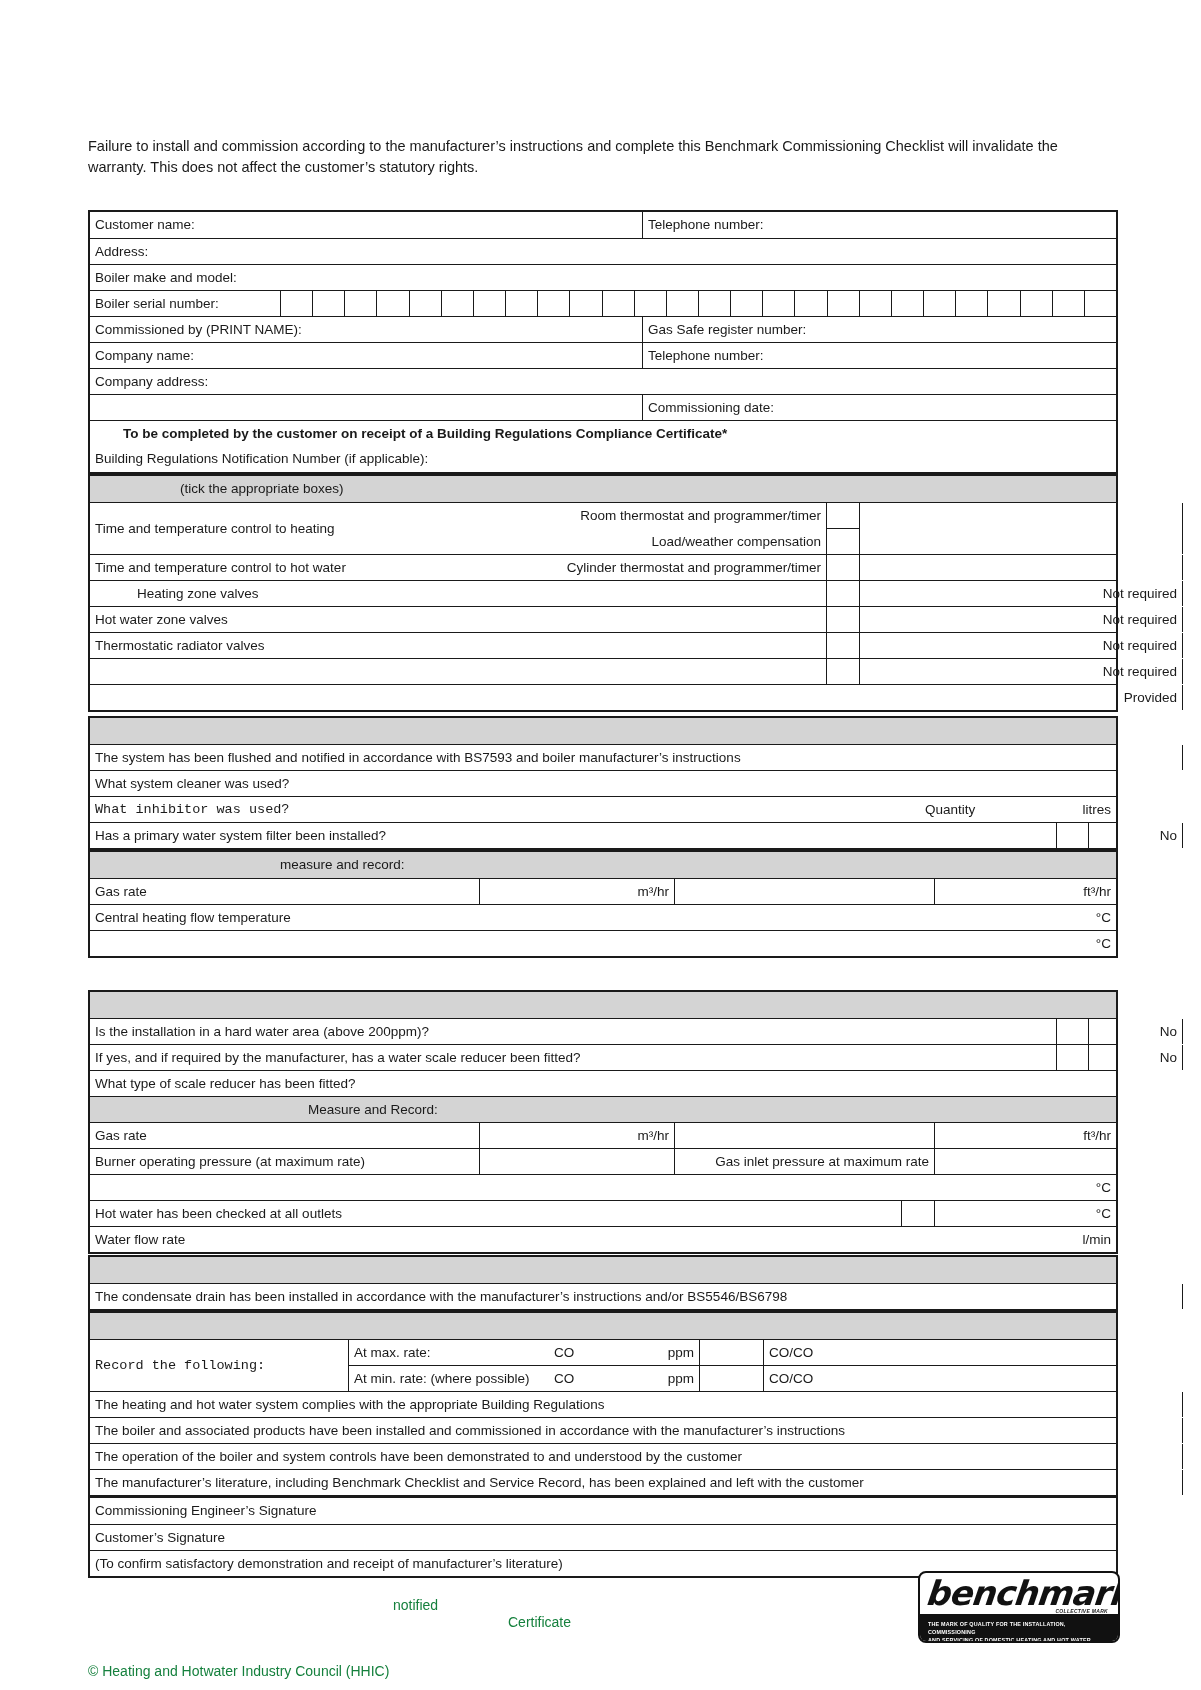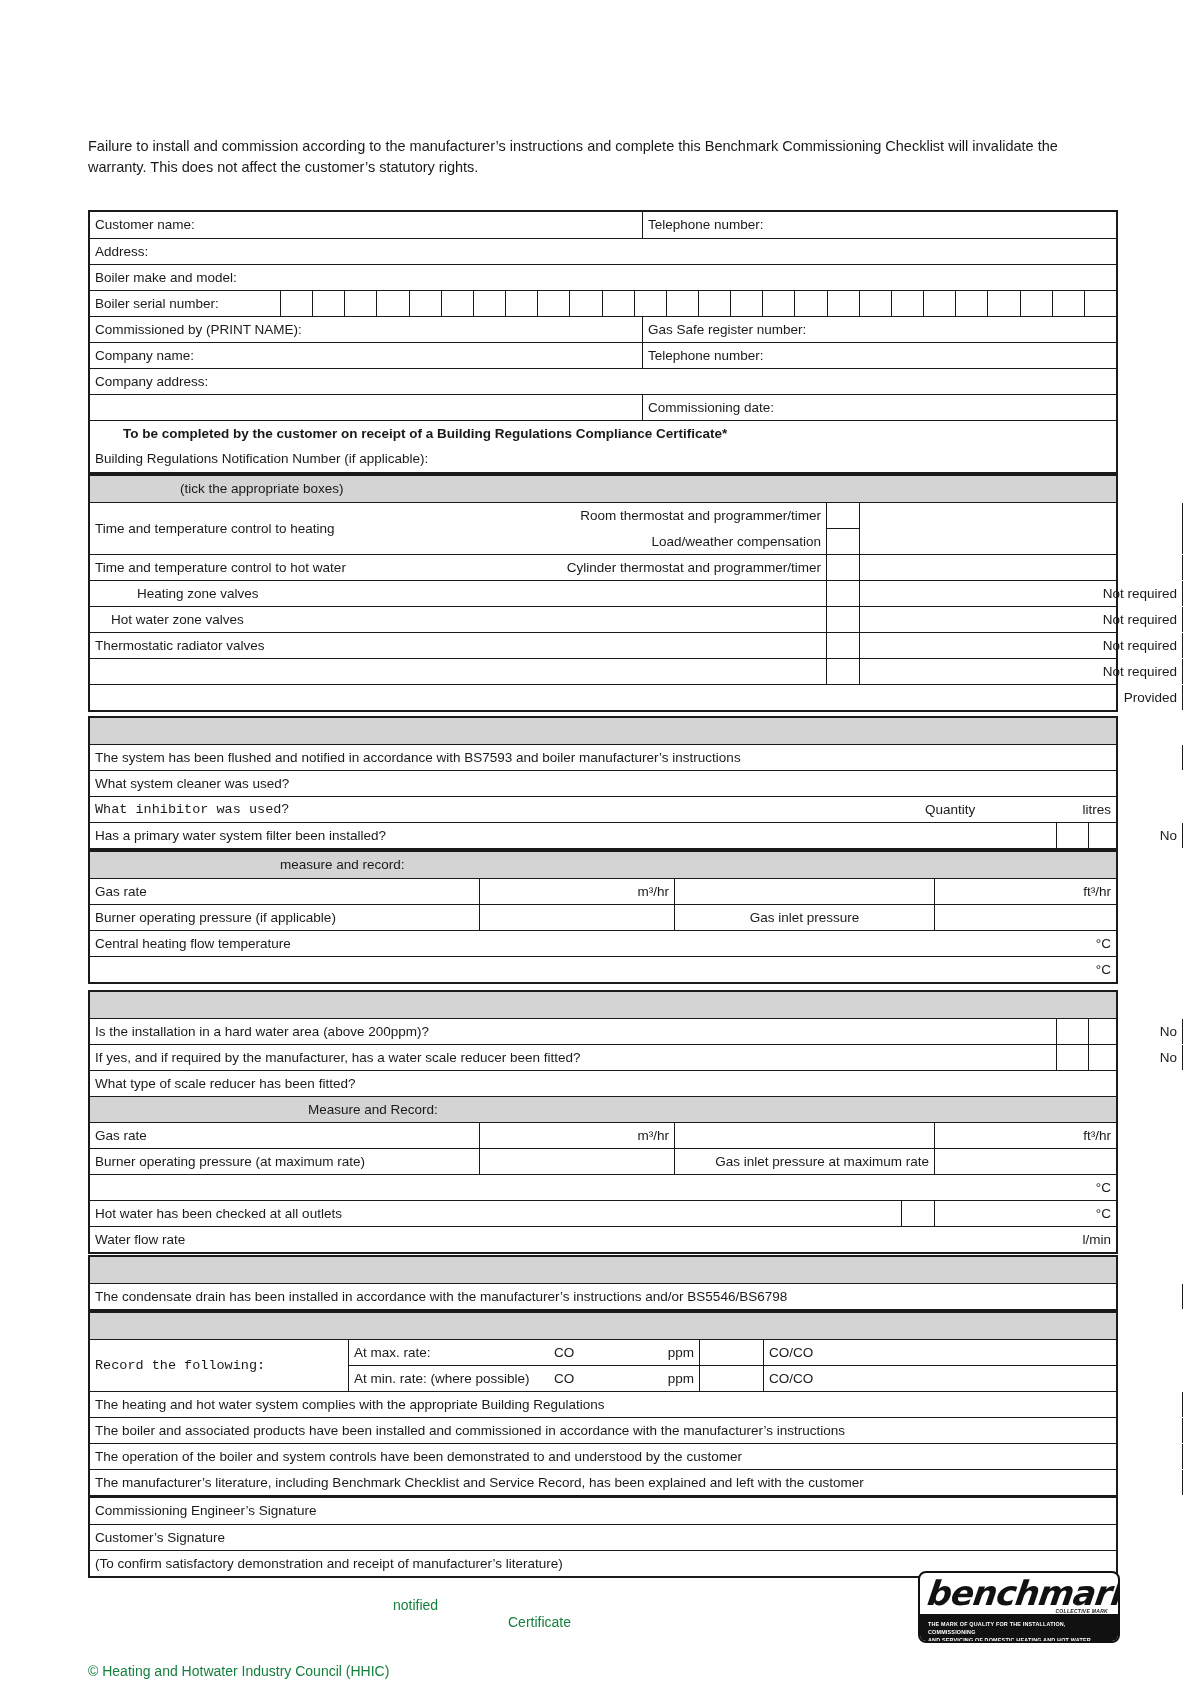--- a/index.html
+++ b/index.html
@@ -135,21 +135,21 @@
     <div class="box" style="left:769px;width:323px;"></div>
     <div class="box" style="left:1092px;right:0;"></div>
   </div>
   <div class="row">
     <div class="cell" style="left:0;width:736px;padding-left:47px;">Heating zone valves</div>
     <div class="box" style="left:736px;width:33px;"></div>
     <div class="cell vl r" style="left:769px;width:323px;">Not required</div>
     <div class="box" style="left:1092px;right:0;"></div>
   </div>
   <div class="row">
-    <div class="cell" style="left:0;width:736px;margin-left:16px;">Hot water zone valves</div>
+    <div class="cell" style="left:0;width:736px;">Hot water zone valves</div>
     <div class="box" style="left:736px;width:33px;"></div>
     <div class="cell vl r" style="left:769px;width:323px;">Not required</div>
     <div class="box" style="left:1092px;right:0;"></div>
   </div>
   <div class="row">
     <div class="cell" style="left:0;width:736px;">Thermostatic radiator valves</div>
     <div class="box" style="left:736px;width:33px;"></div>
     <div class="cell vl r" style="left:769px;width:323px;">Not required</div>
     <div class="box" style="left:1092px;right:0;"></div>
   </div>
@@ -189,26 +189,20 @@
 
 <div class="block" style="top:850px;">
   <div class="row head">
     <div class="cell" style="left:185px;">measure and record:</div>
   </div>
   <div class="row">
     <div class="cell" style="left:0;width:389px;">Gas rate</div>
     <div class="cell vl r" style="left:389px;width:195px;">m³/hr</div>
     <div class="cell vl" style="left:584px;width:260px;"></div>
     <div class="cell vl r" style="left:844px;right:0;">ft³/hr</div>
-  </div>
-  <div class="row">
-    <div class="cell" style="left:0;width:389px;">Burner operating pressure (if applicable)</div>
-    <div class="cell vl" style="left:389px;width:195px;"></div>
-    <div class="cell vl c" style="left:584px;width:260px;">Gas inlet pressure</div>
-    <div class="cell vl" style="left:844px;right:0;"></div>
   </div>
   <div class="row">
     <div class="cell" style="left:0;width:600px;">Central heating flow temperature</div>
     <div class="cell r" style="left:600px;right:0;">°C</div>
   </div>
   <div class="row">
     <div class="cell r" style="left:0;right:0;">°C</div>
   </div>
 </div>
 

